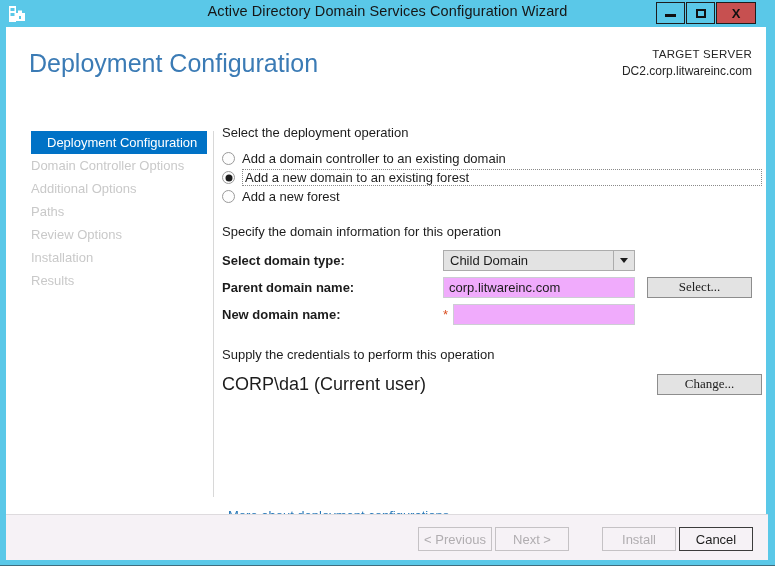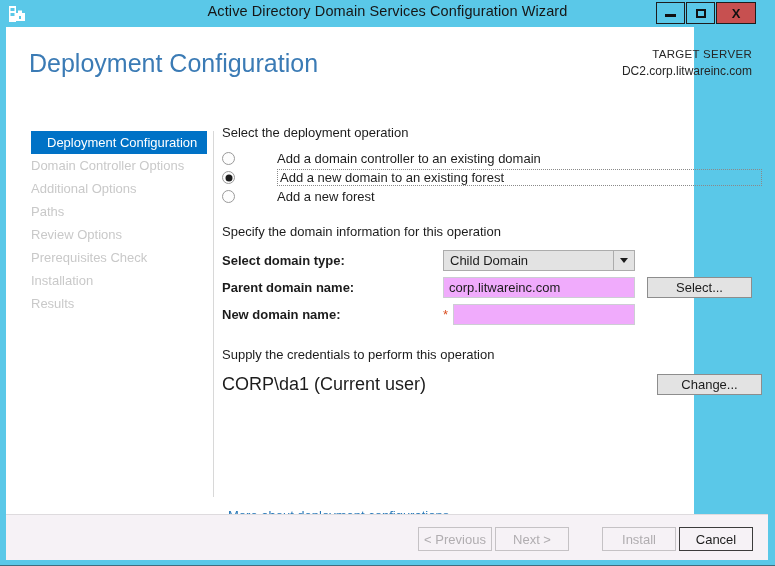--- a/index.html
+++ b/index.html
@@ -82,21 +82,21 @@
     display: block;
     width: 10px; height: 9px;
     border: 2px solid #111;
     box-sizing: border-box;
   }
 
   
   .client {
     position: absolute;
     left: 6px; top: 27px;
-    width: 688px;
+    width: 760px;
     height: 527px;
     background: #ffffff;
   }
 
   
   .page-header {
     position: absolute;
     left: 0; top: 0;
     width: 762px;
     height: 74px;
@@ -164,21 +164,20 @@
   }
   .section-label {
     font-size: 13px;
     color: #1c1c1c;
     white-space: nowrap;
   }
   .radio-row {
     display: flex;
     align-items: center;
     height: 19px;
-    gap: 35px;
   }
   .radio {
     width: 13px; height: 13px;
     border-radius: 50%;
     border: 1px solid #9a9a9a;
     background: #fdfdfd;
     box-sizing: border-box;
     flex: 0 0 auto;
     position: relative;
     margin-right: 7px;
@@ -278,21 +277,21 @@
     width: 105px;
     height: 21px;
     background: #e3e3e3;
     border: 1px solid #8d8d8d;
     box-sizing: border-box;
     font-size: 13px;
     color: #1c1c1c;
     display: flex;
     align-items: center;
     justify-content: center;
-    font-family: Liberation Sans, sans-serif;
+    font-family: Liberation Serif, serif;
   }
   .cred-row {
     display: flex;
     align-items: center;
     height: 22px;
   }
   .cred-text {
     font-size: 18px;
     color: #1c1c1c;
     flex: 1 1 auto;
@@ -393,23 +392,20 @@
       <div class="nav-item">
         <span>Additional Options</span>
       </div>
       <div class="nav-item">
         <span>Paths</span>
       </div>
       <div class="nav-item">
         <span>Review Options</span>
       </div>
       <div class="nav-item">
-        <span>Prerequisites Check</span>
-      </div>
-      <div class="nav-item">
         <span>Installation</span>
       </div>
       <div class="nav-item">
         <span>Results</span>
       </div>
     </div>
     <div class="divider"></div>
 
     <div class="content">
 

